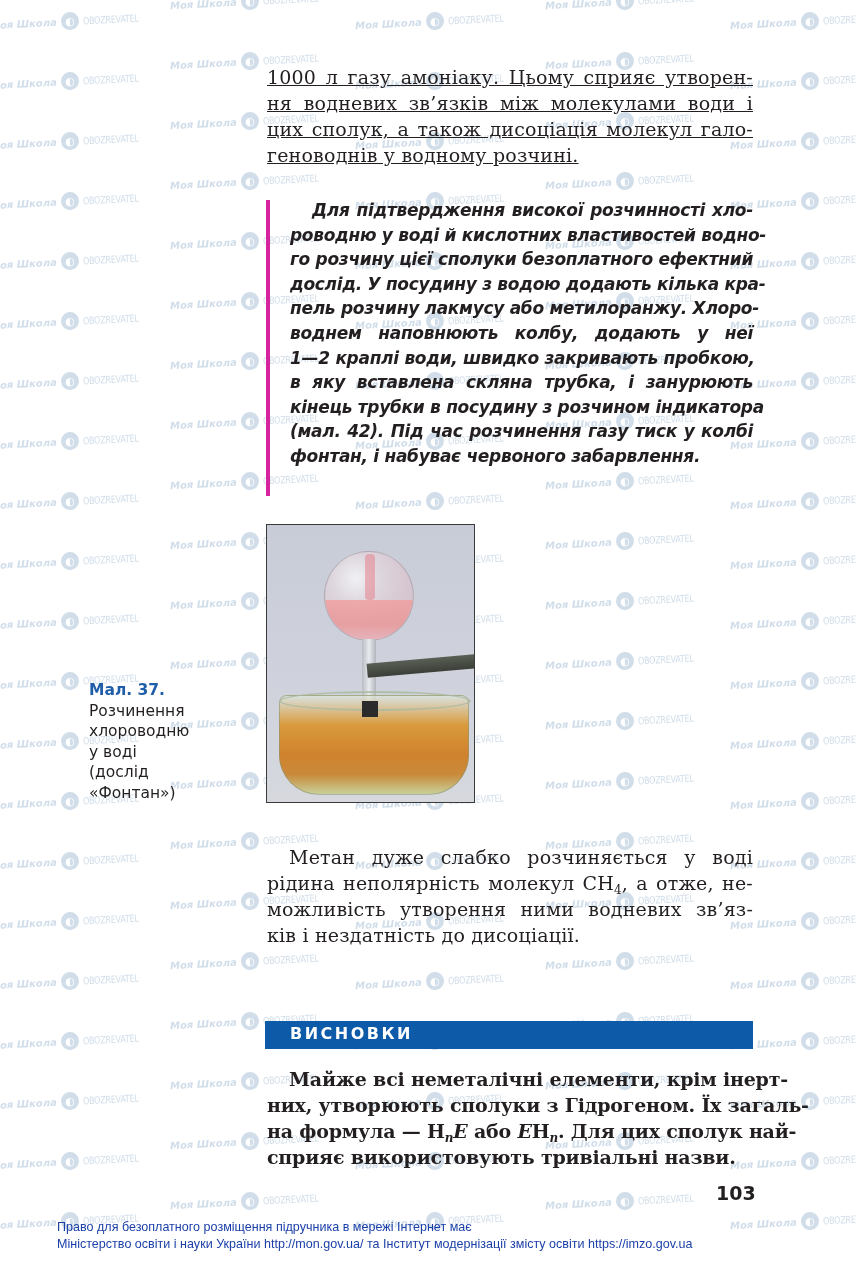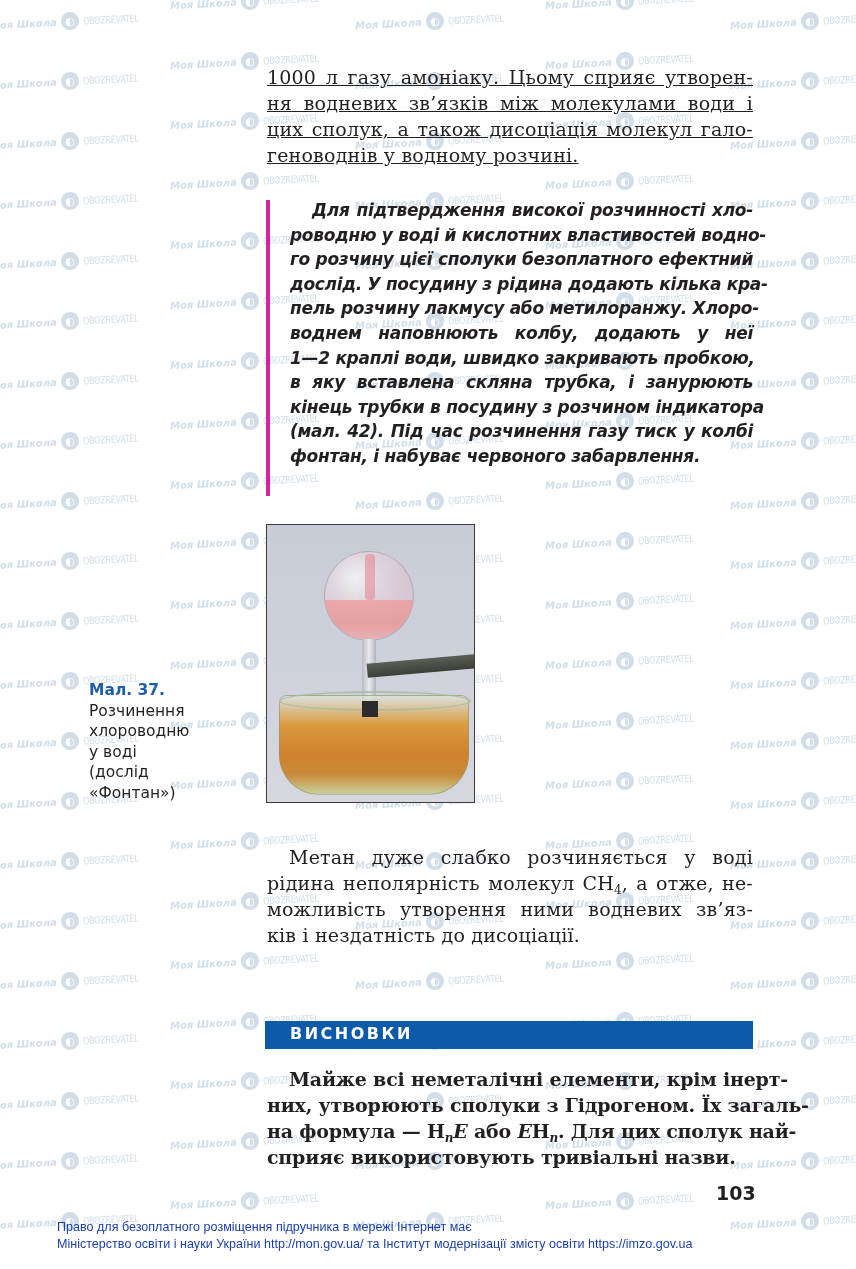--- a/index.html
+++ b/index.html
@@ -669,21 +669,21 @@
     <span class="line">ня водневих зв’язків між молекулами води і</span>
     <span class="line">цих сполук, а також дисоціація молекул гало-</span>
     <span class="line last">геноводнів у водному розчині.</span>
   </div>
 
   <div class="box-bar"></div>
   <div class="box-text">
     <span class="line first">Для підтвердження високої розчинності хло-</span>
     <span class="line">роводню у воді й кислотних властивостей водно-</span>
     <span class="line">го розчину цієї сполуки безоплатного ефектний</span>
-    <span class="line">дослід. У посудину з рідина додають кілька кра-</span>
+    <span class="line">дослід. У посудину з водою додають кілька кра-</span>
     <span class="line">пель розчину лакмусу або метилоранжу. Хлоро-</span>
     <span class="line">воднем наповнюють колбу, додають у неї</span>
     <span class="line">1—2 краплі води, швидко закривають пробкою,</span>
     <span class="line">в яку вставлена скляна трубка, і занурюють</span>
     <span class="line">кінець трубки в посудину з розчином індикатора</span>
     <span class="line">(мал. 42). Під час розчинення газу тиск у колбі</span>
     <span class="line last">фонтан, і набуває червоного забарвлення.</span>
   </div>
 
   <div class="photo">

